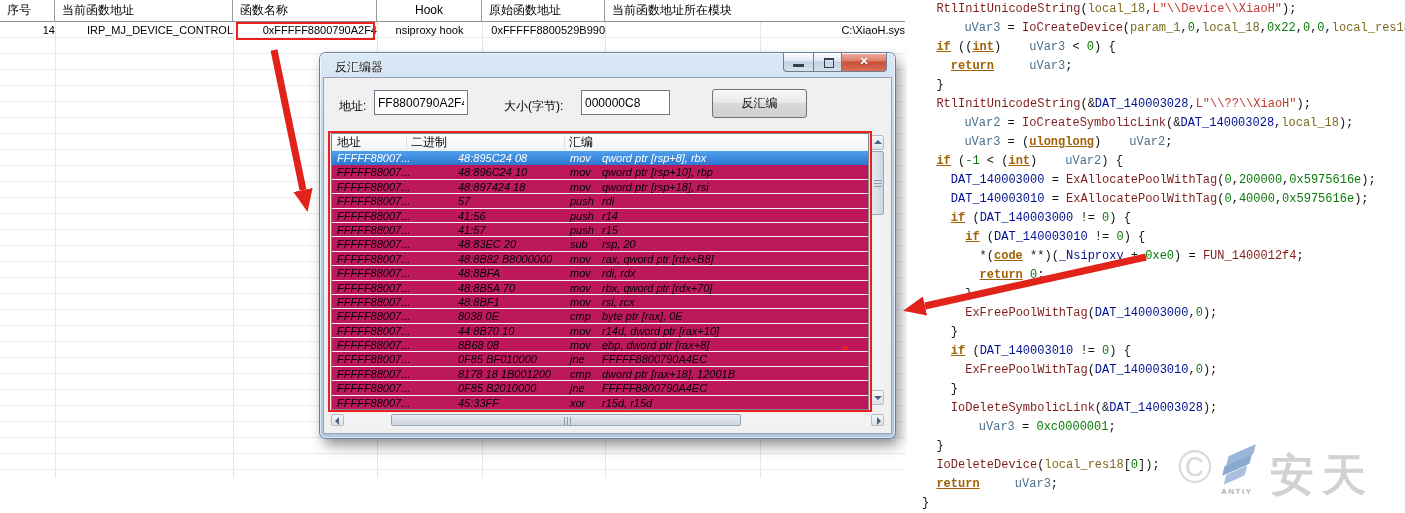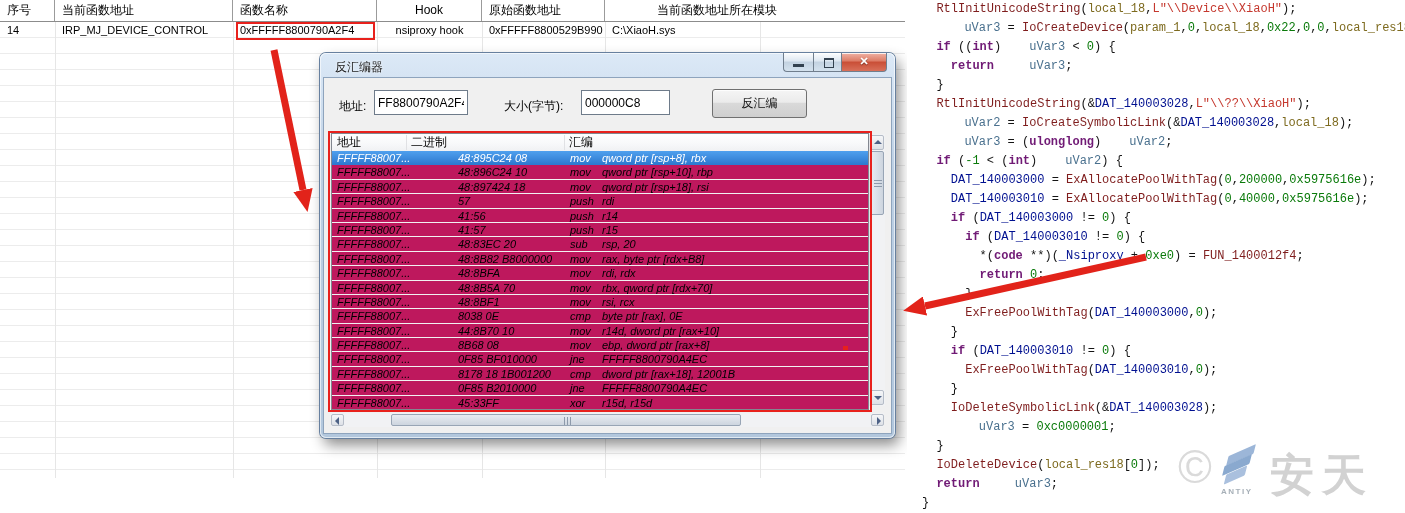--- a/index.html
+++ b/index.html
@@ -5,24 +5,24 @@
   html,body{margin:0;padding:0;}
   body{width:1405px;height:513px;position:relative;overflow:hidden;background:#fff;
        font-family:"Liberation Sans",sans-serif;-webkit-font-smoothing:antialiased;}
   
   .hook-table{position:absolute;left:0;top:0;width:907px;height:513px;background:#fff;}
   .ht-head{position:absolute;left:0;top:0;width:905px;height:21px;display:grid;
            grid-template-columns:55px 178px 144px 105px 123px 1fr;border-bottom:1px solid #8c8c8c;}
   .ht-hcell{font-size:12px;color:#000;line-height:21px;padding-left:7px;border-right:1px solid #9b9b9b;
             white-space:nowrap;overflow:hidden;}
   .ht-hcell:nth-child(4){text-align:center;padding-left:0;}
-  .ht-hcell:last-child{border-right:none;margin-left:45px;}
+  .ht-hcell:last-child{border-right:none;}
   .ht-row{position:absolute;left:0;top:22px;width:905px;height:16px;display:grid;
           grid-template-columns:55px 178px 144px 105px 123px 1fr;}
-  .ht-cell{font-size:11px;color:#000;line-height:16px;padding-left:7px;white-space:nowrap;}
+  .ht-cell{font-size:11px;color:#000;line-height:16px;padding-left:7px;white-space:nowrap;text-align:right;}
   .ht-cell:nth-child(4){text-align:center;padding-left:0;}
   .ht-grid{position:absolute;left:0;top:22px;width:905px;height:456px;
            background:repeating-linear-gradient(to bottom,transparent 0 15px,#ececec 15px 16px);}
   .ht-vline{position:absolute;top:22px;height:456px;width:1px;background:#e6e6e6;}
   .red-cell-box{position:absolute;left:236px;top:22px;width:139px;height:18px;
                 border:2px solid #e8211c;box-sizing:border-box;}
   
   .dialog{position:absolute;left:320px;top:53px;width:575px;height:385px;border-radius:6px;
           background:linear-gradient(#dce9f7,#bdd0e4 30%,#b2c7dd);
           box-shadow:0 0 0 1px #67809f,4px 7px 14px rgba(0,0,0,.45),inset 0 0 0 1px rgba(255,255,255,.6);}
@@ -79,21 +79,21 @@
   .hsb{position:absolute;left:7px;top:335px;width:553px;height:14px;background:#f1f2f4;}
   .hsb .sb-btn{top:1px;width:13px;height:12px;}
   .hsb-left{left:0;} .hsb-right{left:540px;}
   .hsb-thumb{position:absolute;left:60px;top:1px;width:350px;height:12px;border:1px solid #98a5b5;border-radius:2px;
              background:linear-gradient(#e8ecf1,#cdd5df);box-sizing:border-box;}
   .grip-v{position:absolute;left:172px;top:2px;width:1px;height:8px;background:#8d9aab;box-shadow:3px 0 0 #8d9aab,6px 0 0 #8d9aab;}
   
   .code{position:absolute;left:907px;top:0;width:498px;height:513px;background:#fff;
         font-family:"Liberation Mono",monospace;font-size:12px;}
   .cl{position:relative;height:19px;line-height:19px;white-space:pre;padding-left:15px;color:#141414;}
-  .t-k{color:#701a75;font-weight:bold;}
+  .t-k{color:#a16207;font-weight:bold;text-decoration:underline;}
   .t-f{color:#7f1d1d;font-weight:normal;}
   .t-s{color:#c5382e;}
   .t-g{color:#001090;}
   .t-v{color:#49708e;margin-left:28px;}
   .t-p{color:#7d6a1e;}
   .t-n{color:#0a7a0a;}
   
   .wm-c{position:absolute;left:1178px;top:444px;font-size:46px;color:#dadada;line-height:46px;}
   .feather{position:absolute;height:8px;border-radius:1px;transform:rotate(-24deg) skewX(-38deg);}
   .wm-antiy{position:absolute;left:1221px;top:487px;font-size:8px;letter-spacing:1.5px;color:#a7b0b8;font-weight:bold;}
@@ -199,21 +199,21 @@
           <div class="drow">
             <span class="d-addr">FFFFF88007...</span>
             <span class="d-bytes">48:83EC 20</span>
             <span class="d-mn">sub</span>
             <span class="d-ops">rsp, 20</span>
           </div>
           <div class="drow">
             <span class="d-addr">FFFFF88007...</span>
             <span class="d-bytes">48:8B82 B8000000</span>
             <span class="d-mn">mov</span>
-            <span class="d-ops">rax, byte ptr [rdx+B8]</span>
+            <span class="d-ops">rax, qword ptr [rdx+B8]</span>
           </div>
           <div class="drow">
             <span class="d-addr">FFFFF88007...</span>
             <span class="d-bytes">48:8BFA</span>
             <span class="d-mn">mov</span>
             <span class="d-ops">rdi, rdx</span>
           </div>
           <div class="drow">
             <span class="d-addr">FFFFF88007...</span>
             <span class="d-bytes">48:8B5A 70</span>

